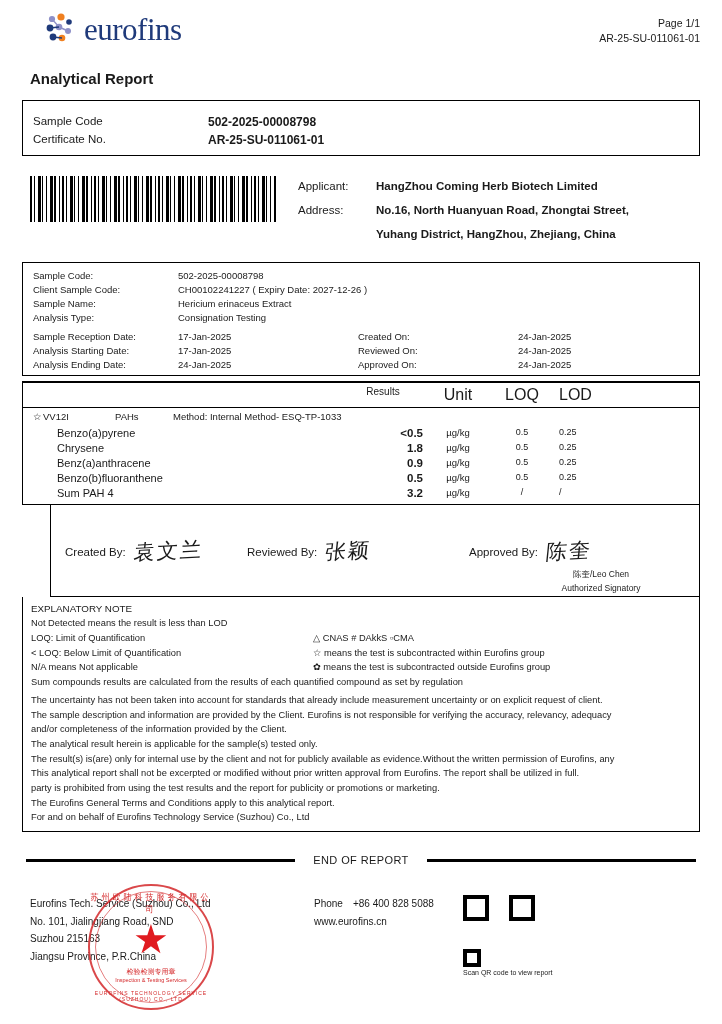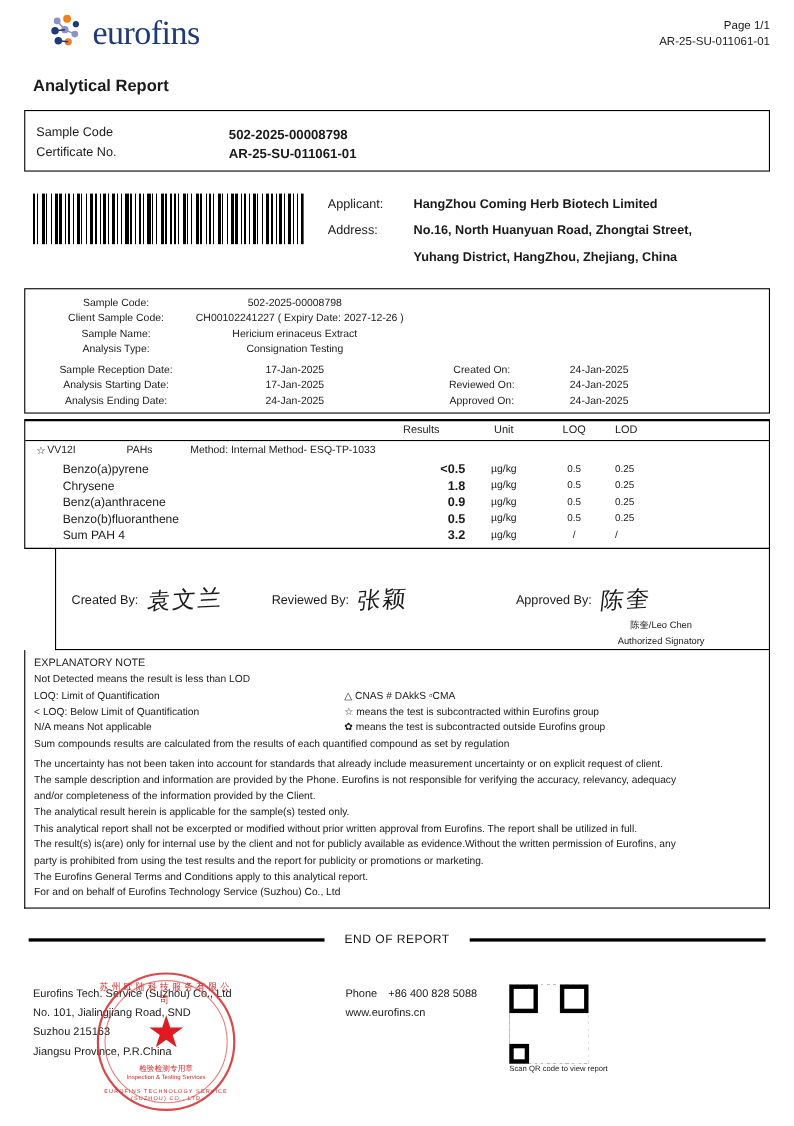--- a/index.html
+++ b/index.html
@@ -40,37 +40,37 @@
       #000 24px 26px, #fff 26px 29px, #000 29px 30px, #fff 30px 32px);
   }
   .appl-fields { margin-left:22px; font-size:11.5px; padding-top:8px; }
   .appl-line { display:flex; margin-bottom:12px; }
   .appl-label { width:78px; flex:none; }
   .appl-value { font-weight:bold; }
   .appl-value.sub { margin-left:78px; }
 
   
   .info-box { border:1.1px solid #000; margin-top:10px; padding:5px 0 4px 0; font-size:9.5px; }
-  .info-row { display:flex; padding:1.5px 0 1.5px 10px;text-align:center; }
+  .info-row { display:flex; padding:1.5px 0 1.5px 10px; }
   .info-label { width:145px; flex:none; }
   .info-val { width:180px; flex:none; }
   .info-label2 { width:160px; flex:none; }
   .info-val2 { flex:none; }
 
   
   .results-box { border:1.1px solid #000; border-top:2.2px solid #000; margin-top:5px; }
   .res-head { display:flex; font-size:10px; padding:3px 0 3px 0; border-bottom:1.1px solid #000; }
   .res-row  { display:flex; font-size:11px; padding:1.5px 0; }
   .c-name { width:320px; flex:none; padding-left:10px; }
   .c-res  { width:80px;  flex:none; text-align:right; font-weight:bold; font-size:11.5px; }
   .c-unit { width:70px;  flex:none; text-align:center; font-size:9.5px; }
   .c-loq  { width:58px;  flex:none; text-align:center; font-size:9px; }
   .c-lod  { width:70px;  flex:none; text-align:left; padding-left:8px; font-size:9px; }
   .res-head .c-res { font-weight:normal; text-align:center; font-size:10px; }
-  .res-head .c-unit, .res-head .c-loq, .res-head .c-lod { font-size:10px; }
+  .res-head .c-unit, .res-head .c-loq, .res-head .c-lod { font-size:16px; }
   .method-row { display:flex; font-size:9.5px; padding:3px 0 3px 10px; }
   .m-star { width:10px; }
   .m-code { width:72px; }
   .m-pah  { width:58px; }
   .analyte { padding-left:34px; }
 
   
   .sig-box { border:1.1px solid #000; border-top:none; height:92px; position:relative;margin-left:28px; }
   .sig-group { position:absolute; display:flex; align-items:flex-end; }
   .sig-label { font-size:11.5px; padding-bottom:4px; }
@@ -308,25 +308,25 @@
       </div>
       <div class="note-right">
         <div>△ CNAS # DAkkS ▫CMA</div>
         <div>☆ means the test is subcontracted within Eurofins group</div>
         <div>✿ means the test is subcontracted outside Eurofins group</div>
       </div>
     </div>
     <div>Sum compounds  results are calculated from the results of each quantified  compound as set by regulation</div>
     <div style="height:3px"></div>
     <div>The uncertainty has not been taken into account for standards that already include measurement uncertainty or on explicit request of client.</div>
-    <div>The sample description and information are provided by the Phone. Eurofins is not responsible for verifying the accuracy, relevancy, adequacy</div>
+    <div>The sample description and information are provided by the Client. Eurofins is not responsible for verifying the accuracy, relevancy, adequacy</div>
     <div>and/or completeness of the information provided by the Client.</div>
     <div>The analytical result herein is applicable for the sample(s) tested only.</div>
+    <div>The result(s) is(are) only for internal use by the client and not for publicly available as evidence.Without the written permission of Eurofins, any</div>
     <div>This analytical report shall not be excerpted or modified without prior written approval from Eurofins. The report shall be utilized in full.</div>
-    <div>The result(s) is(are) only for internal use by the client and not for publicly available as evidence.Without the written permission of Eurofins, any</div>
     <div>party is prohibited from using the test results and the report for publicity or promotions or marketing.</div>
     <div>The Eurofins General Terms and Conditions apply to this analytical report.</div>
     <div>For and on behalf of Eurofins Technology Service (Suzhou) Co., Ltd</div>
   </div>
 
   <div class="eor">
     <div class="eor-line"></div>
     <div class="eor-text">END OF REPORT</div>
     <div class="eor-line"></div>
   </div>

